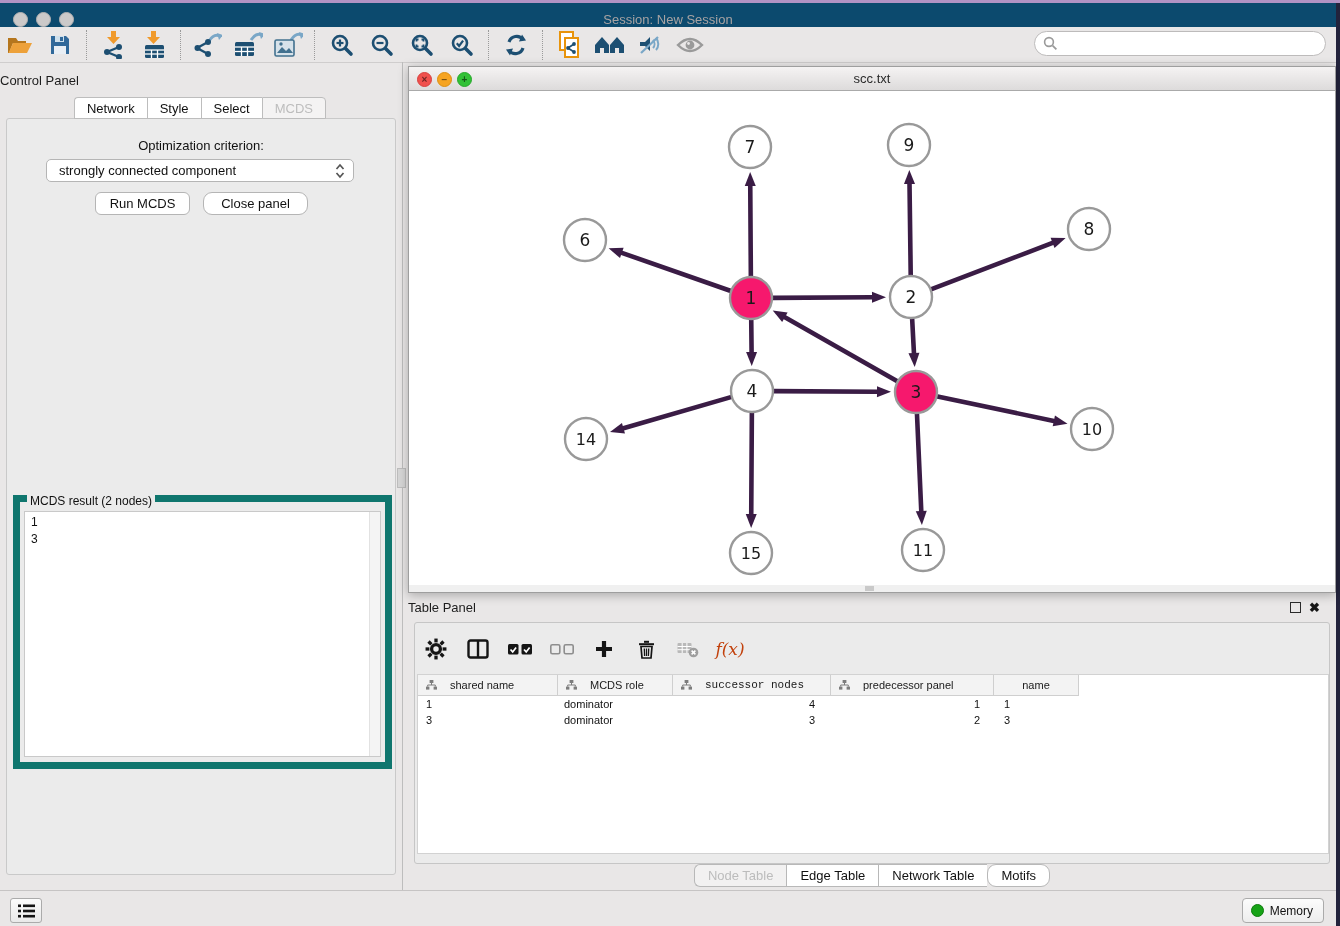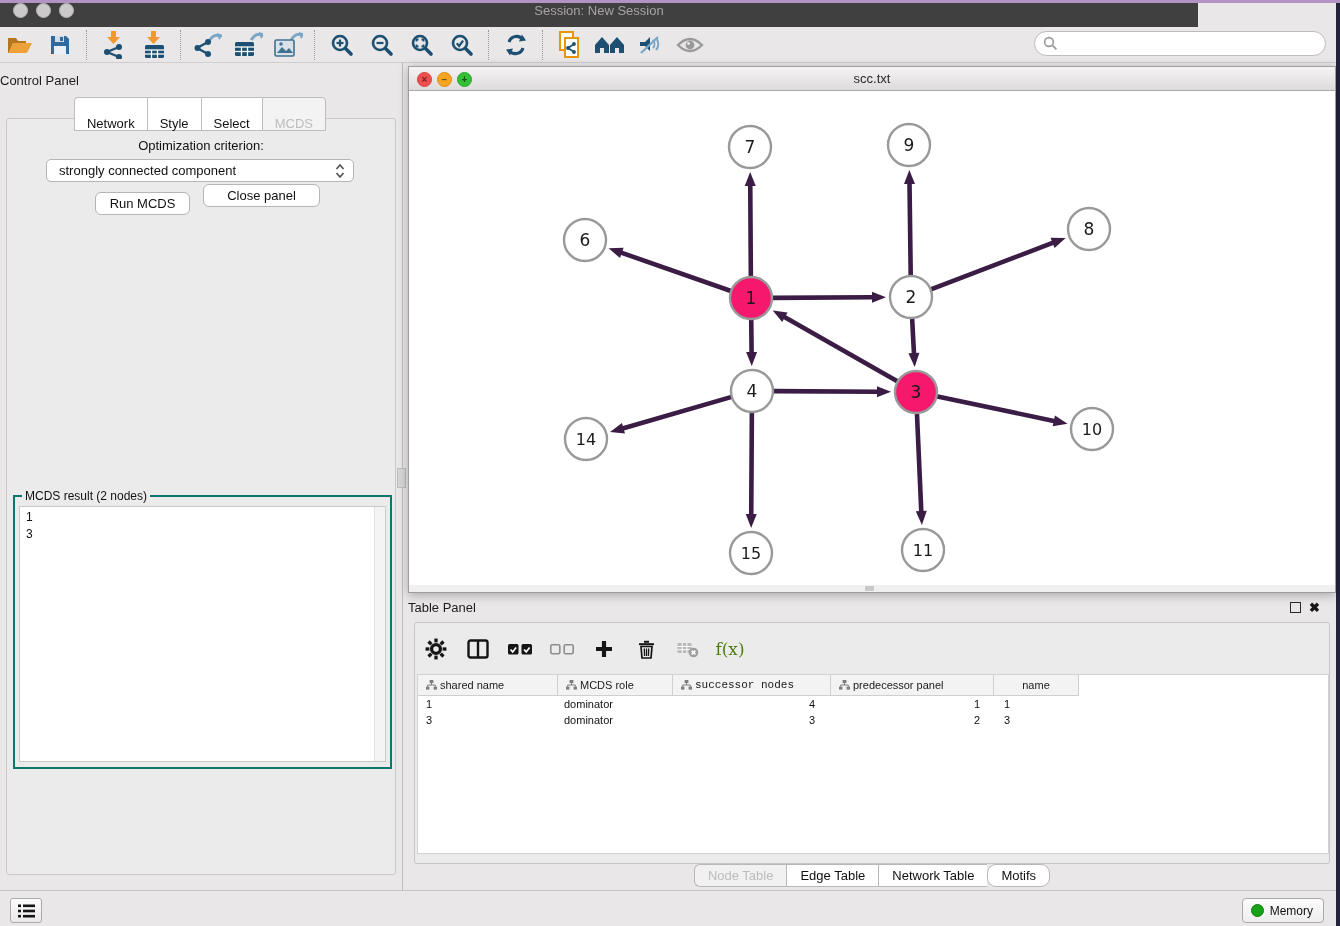--- a/index.html
+++ b/index.html
@@ -2,56 +2,56 @@
 <html><head>
 <meta charset="utf-8">
 <style>
   html,body{margin:0;padding:0;background:#555;}
   #app{position:relative;width:1340px;height:926px;background:#e9e7e7;
        font-family:"Liberation Sans",sans-serif;overflow:hidden;}
   
   #desktop-top{position:absolute;left:0;top:0;width:1340px;height:3px;background:#b293c4;}
   #desktop-right{position:absolute;right:0;top:3px;width:4px;height:923px;background:#23233c;}
   
-  #titlebar{position:absolute;left:0;top:3px;width:1198px;height:24px;background:#404040;
-            border-bottom:1px solid #cfcdcd;display:flex;align-items:flex-start;}
+  #titlebar{position:absolute;left:0;top:3px;width:1336px;height:24px;background:#0c4a6e;
+            border-bottom:1px solid #cfcdcd;display:flex;align-items:flex-end;}
   .mac-dot{width:13px;height:13px;border-radius:50%;background:#cbc9c9;border:1px solid #b4b2b2;margin-left:8px;}
   .mac-dot:first-child{margin-left:13px;}
   #main-title{position:absolute;left:0;right:0;text-align:center;color:#a7a3a3;font-size:13px;}
   
   #toolbar{position:absolute;left:0;top:27px;width:1336px;height:35px;background:#e9e7e7;
            border-bottom:1px solid #cfcdcd;display:flex;align-items:center;}
   .tbtn{width:40px;height:32px;display:flex;align-items:center;justify-content:center;flex:0 0 auto;}
   .tsep{width:1px;height:30px;border-left:1px dotted #9a9a9a;margin:0 6px;flex:0 0 auto;}
   #search-wrap{position:absolute;right:10px;top:4px;width:292px;height:25px;background:#fff;
                border:1px solid #bdbbbb;border-radius:13px;display:flex;align-items:center;padding-left:8px;box-sizing:border-box;}
   #search-wrap input{border:none;outline:none;flex:1;font-size:12px;background:transparent;margin-left:5px;}
   
   #cp-header{position:absolute;left:0;top:68px;width:400px;height:24px;display:flex;align-items:center;}
   .panel-title{font-size:13px;color:#1d1d1d;margin-left:0;}
   .win-ctrls{position:absolute;right:12px;top:0;height:24px;display:flex;align-items:center;gap:8px;}
   .float-ico{width:9px;height:9px;border:1.6px solid #2a2a2a;display:inline-block;}
   .close-ico{font-size:13px;color:#161616;font-weight:bold;line-height:1;}
   #cp-tabs{position:absolute;left:0;top:97px;width:400px;height:22px;display:flex;justify-content:center;z-index:3;}
-  .cptab{background:#fff;border:1px solid #bdbdbd;border-right:none;padding:18px 12px 2px;font-size:13px;color:#111;
-         height:34px;box-sizing:border-box;}
+  .cptab{background:#fff;border:1px solid #bdbdbd;border-right:none;padding:3px 12px 2px;font-size:13px;color:#111;
+         height:22px;box-sizing:border-box;}
   .cptab:first-child{border-top-left-radius:4px;border-bottom-left-radius:1px;}
   .cptab:last-child{border-right:1px solid #bdbdbd;border-top-right-radius:4px;}
   .cptab.active{color:#bdbdbd;background:#f4f3f3;}
   #cp-content{position:absolute;left:6px;top:118px;width:390px;height:757px;background:#ebebeb;
               border:1px solid #c9c9c9;border-radius:3px;box-sizing:border-box;}
   #opt-label{position:absolute;left:0;top:19px;width:100%;text-align:center;font-size:13px;color:#111;}
   #mcds-dropdown{position:absolute;left:39px;top:40px;width:308px;height:23px;background:#fff;border:1px solid #b5b5b5;
                  border-radius:5px;display:flex;align-items:center;box-sizing:border-box;}
   #mcds-dropdown .dd-text{font-size:13px;color:#111;margin-left:12px;flex:1;}
   .btn{position:absolute;height:23px;background:#fff;border:1px solid #b5b5b5;border-radius:6px;font-size:13px;color:#111;
        display:flex;align-items:center;justify-content:center;box-sizing:border-box;}
   #run-btn{left:88px;top:73px;width:95px;}
-  #closepanel-btn{left:196px;top:65px;width:117px;}
-  #result-group{position:absolute;left:6px;top:376px;width:379px;height:274px;border:2px solid #0f766e;box-sizing:border-box;}
+  #closepanel-btn{left:196px;top:73px;width:105px;border-radius:9px;}
+  #result-group{position:absolute;left:6px;top:376px;width:379px;height:274px;border:7px solid #0f766e;box-sizing:border-box;}
   #result-legend{position:absolute;left:7px;top:-8px;background:#ebebeb;padding:0 3px;font-size:12px;color:#111;}
   #result-text{position:absolute;left:4px;top:9px;right:4px;bottom:5px;background:#fff;border:1px solid #c9c9c9;
                font-size:12px;color:#111;line-height:17px;padding:2px 0 0 6px;white-space:pre;overflow:hidden;}
   #result-scroll{position:absolute;right:5px;top:10px;width:10px;bottom:6px;background:#f4f4f4;border-left:1px solid #e2e2e2;}
   
   #v-split{position:absolute;left:402px;top:62px;width:1px;height:828px;background:#bdbdbd;}
   #v-handle{position:absolute;left:397px;top:468px;width:7px;height:18px;background:#d6d6d6;border:1px solid #bdbdbd;}
   
   #net-win{position:absolute;left:408px;top:66px;width:928px;height:527px;border:1px solid #9e9e9e;
            box-shadow:0 2px 10px rgba(0,0,0,0.28);background:#fff;box-sizing:border-box;}
@@ -65,25 +65,25 @@
   #net-title{position:absolute;left:0;right:0;top:4px;text-align:center;font-size:13px;color:#2a2a2a;}
   #net-canvas{position:absolute;left:0;top:24px;width:926px;height:495px;background:#fff;}
   #net-bottom{position:absolute;left:0;bottom:0;width:100%;height:7px;background:#f0f0f0;}
   #net-bhandle{position:absolute;left:456px;top:1px;width:9px;height:5px;background:#c9c9c9;}
   
   #tp-header{position:absolute;left:408px;top:595px;width:928px;height:25px;display:flex;align-items:center;}
   #tp-inner{position:absolute;left:414px;top:622px;width:916px;height:242px;background:#ebebeb;
             border:1px solid #c6c6c6;border-radius:3px;box-sizing:border-box;}
   #tp-toolbar{position:absolute;left:8px;top:8px;height:36px;display:flex;align-items:center;gap:16px;}
   .tpbtn{width:26px;height:26px;display:flex;align-items:center;justify-content:center;}
-  .fx{font-family:"DejaVu Serif",serif;font-size:17px;color:#4d7c0f;text-align:right;}
+  .fx{font-family:"DejaVu Serif",serif;font-style:italic;font-size:17px;color:#c2410c;text-align:right;}
   #node-table{position:absolute;left:2px;top:51px;width:910px;height:178px;background:#fff;border:1px solid #d2d2d2;
               overflow:hidden;font-size:11px;}
   #nt-head{display:flex;background:#f3f3f3;height:20px;border-bottom:1px solid #cfcfcf;width:661px;}
-  .th{display:flex;align-items:center;border-right:1px solid #cfcfcf;box-sizing:border-box;color:#1a1a1a;gap:3px;padding-left:8px;text-align:center;}
+  .th{display:flex;align-items:center;border-right:1px solid #cfcfcf;box-sizing:border-box;color:#1a1a1a;gap:13px;padding-left:8px;text-align:center;}
   .th.center{justify-content:center;padding-left:0;}
   .tr{display:flex;height:16px;align-items:center;}
   .td{box-sizing:border-box;color:#111;display:flex;align-items:center;}
   .td.r{justify-content:flex-end;}
   
   #tp-tabs{position:absolute;left:408px;top:864px;width:928px;height:23px;display:flex;justify-content:center;}
   .tttab{background:#fff;border:1px solid #b8b8b8;border-right:none;padding:3px 13px 2px;font-size:13px;color:#111;
          height:23px;box-sizing:border-box;text-align:center;}
   .tttab:first-child{border-top-left-radius:6px;border-bottom-left-radius:6px;}
   .tttab:last-child{border-right:1px solid #b8b8b8;border-top-right-radius:6px;border-bottom-right-radius:6px;border-radius:9px;}

